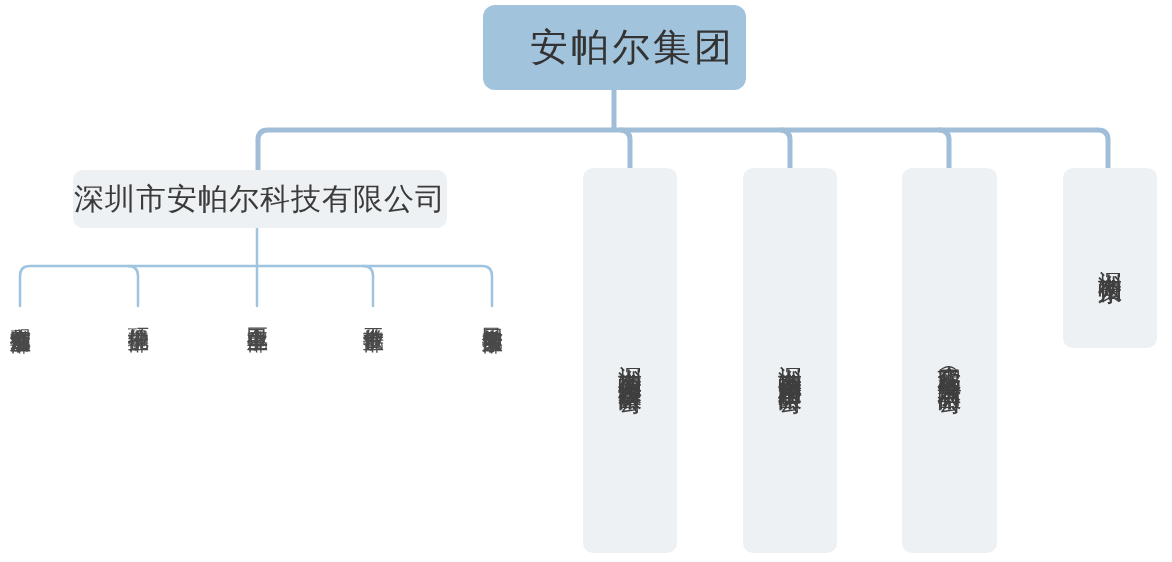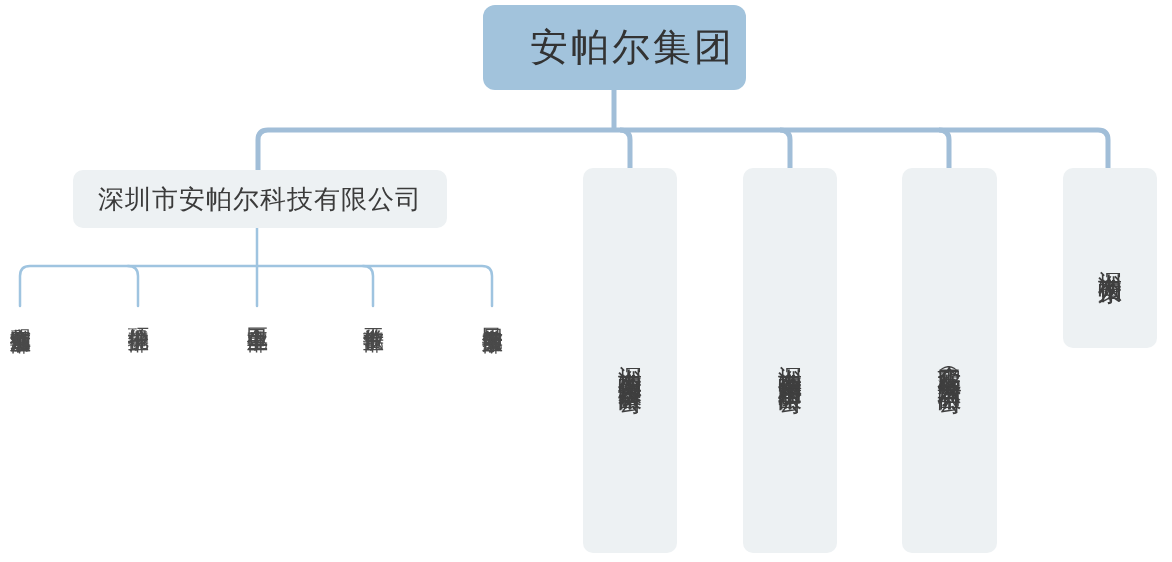--- a/index.html
+++ b/index.html
@@ -34,21 +34,21 @@
   .node-root{
     left:483px;top:5px;width:263px;height:85px;
     background:var(--root-bg);
     border-radius:12px;
     font-size:38px;letter-spacing:3px;
     color:var(--text-dark);
     padding-left:36px;
   }
   .node-h{
     left:73px;top:170px;width:374px;height:58px;
-    font-size:26px;letter-spacing:1px;
+    font-size:30px;letter-spacing:1px;
     color:#3b3b3b;
   }
   .node-v{
     top:168px;width:94px;height:385px;
     color:#3f3f3f;
   }
   .node-v .vtext{
     writing-mode:vertical-rl;
     text-orientation:mixed;
     font-size:24px;letter-spacing:2px;

